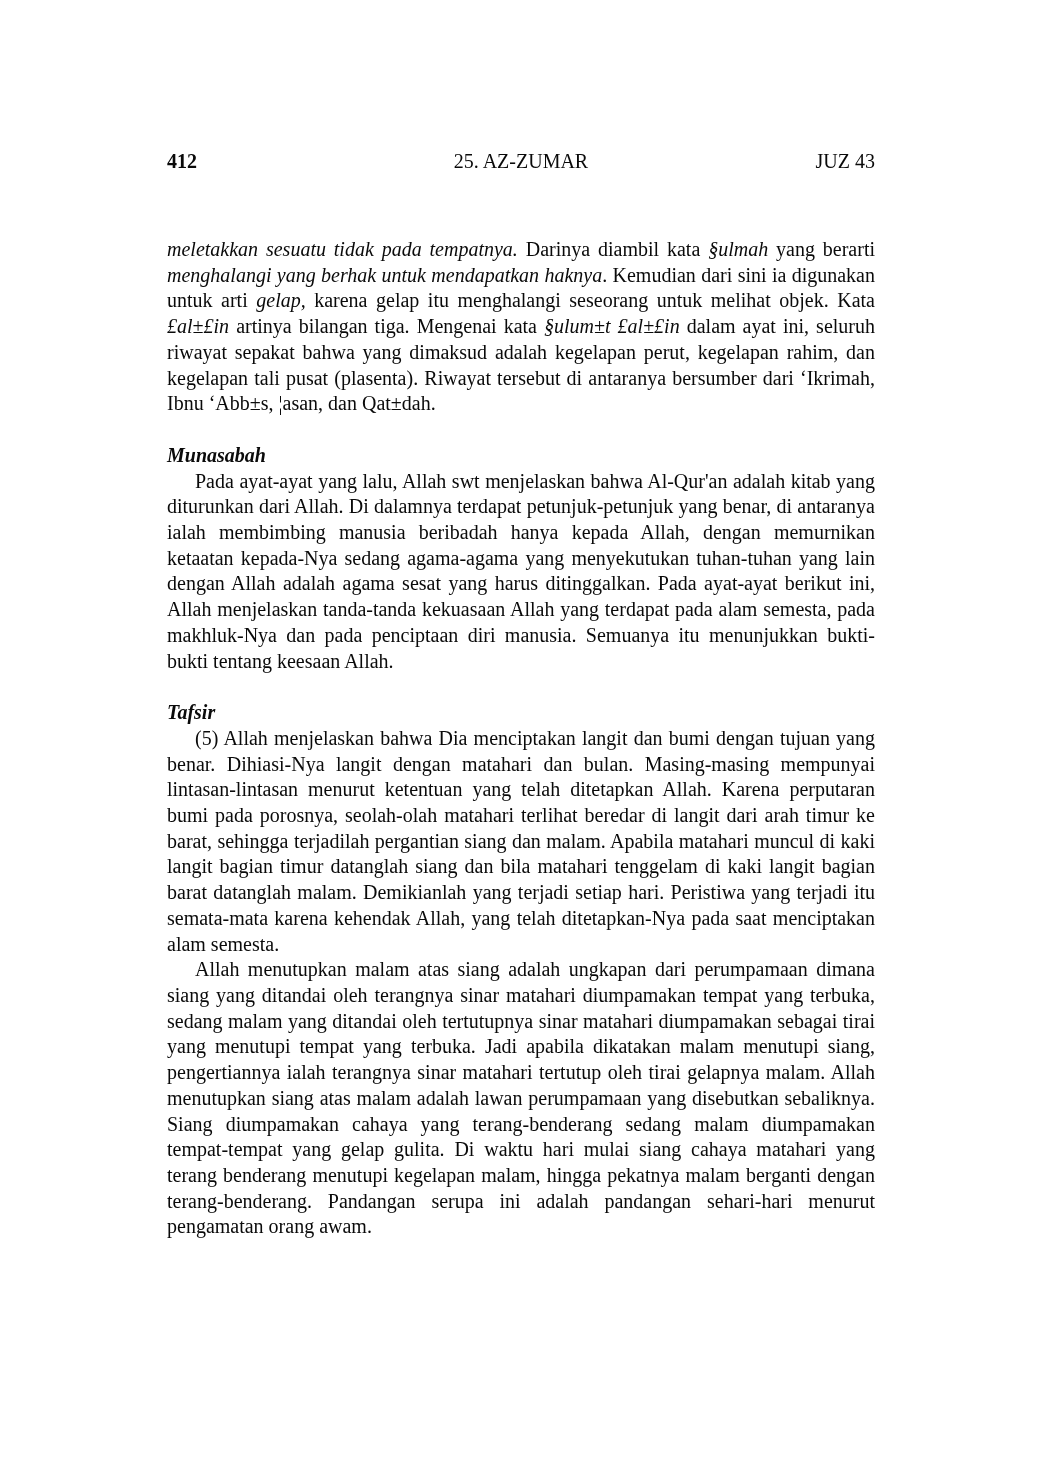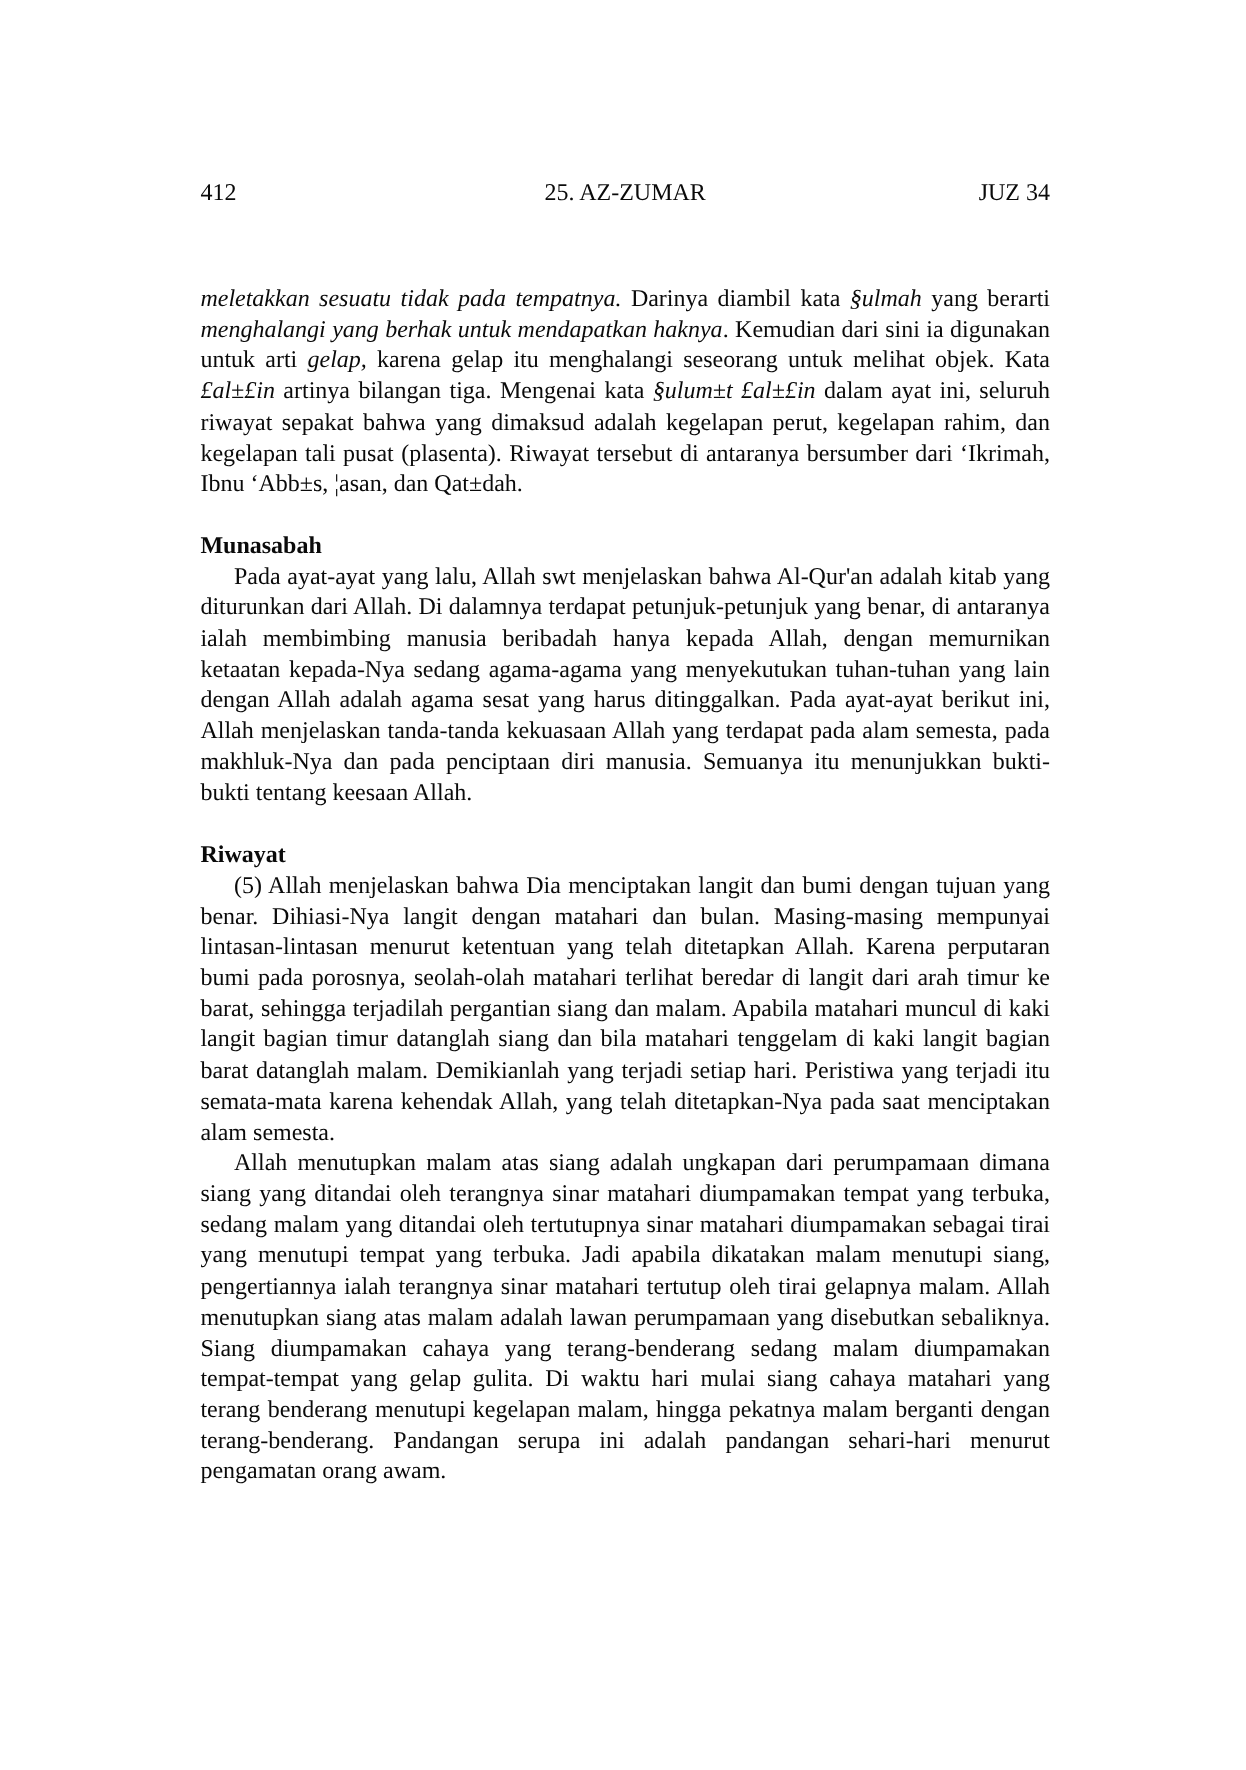--- a/index.html
+++ b/index.html
@@ -16,51 +16,52 @@
     width: 1038px;
     height: 1475px;
     padding: 149px 163px 60px 167px;
   }
   .page-header {
     position: relative;
     font-size: 20px;
     line-height: 24px;
     margin-bottom: 64px;
   }
-  .page-number { position: absolute; left: 0; top: 0; }
+  .page-number { position: absolute; left: 0; top: 0; font-weight: bold; }
   .surah-title { display: block; text-align: center; }
   .juz-label   { position: absolute; right: 0; top: 0; }
 
   .page-body {
     font-size: 20px;
     line-height: 25.7px;
     text-align: justify;
     margin-top: 20px;
   }
   .page-body p { margin: 0; }
   .page-body p.indent { text-indent: 28px; }
   .section-heading {
     font-size: 20px;
     line-height: 25.7px;
     font-weight: bold;
     text-align: left;
     margin: 26px 0 0 0;
+    font-style: italic;
   }
   em { font-style: italic; }
 </style>
 </head>
 <body>
 
 <div class="page">
   <header class="page-header">
     <span class="page-number">412</span>
     <span class="surah-title">25. AZ-ZUMAR</span>
-    <span class="juz-label">JUZ 34</span>
+    <span class="juz-label">JUZ 43</span>
   </header>
   <main class="page-body" id="content-root">
       <p><em>meletakkan sesuatu tidak pada tempatnya.</em><span> Darinya diambil kata </span><em>§ulmah</em><span> yang berarti </span><em>menghalangi yang berhak untuk mendapatkan haknya</em><span>. Kemudian dari sini ia digunakan untuk arti </span><em>gelap,</em><span> karena gelap itu menghalangi seseorang untuk melihat objek. Kata </span><em>£al±£in</em><span> artinya bilangan tiga. Mengenai kata </span><em>§ulum±t £al±£in</em><span> dalam ayat ini, seluruh riwayat sepakat bahwa yang dimaksud adalah kegelapan perut, kegelapan rahim, dan kegelapan tali pusat (plasenta). Riwayat tersebut di antaranya bersumber dari ‘Ikrimah, Ibnu ‘Abb±s, ¦asan, dan Qat±dah.</span></p>
       <h2 class="section-heading">Munasabah</h2>
       <p class="indent"><span>Pada ayat-ayat yang lalu, Allah swt menjelaskan bahwa Al-Qur'an adalah kitab yang diturunkan dari Allah. Di dalamnya terdapat petunjuk-petunjuk yang benar, di antaranya ialah membimbing manusia beribadah hanya kepada Allah, dengan memurnikan ketaatan kepada-Nya sedang agama-agama yang menyekutukan tuhan-tuhan yang lain dengan Allah adalah agama sesat yang harus ditinggalkan. Pada ayat-ayat berikut ini, Allah menjelaskan tanda-tanda kekuasaan Allah yang terdapat pada alam semesta, pada makhluk-Nya dan pada penciptaan diri manusia. Semuanya itu menunjukkan bukti-bukti tentang keesaan Allah.</span></p>
-      <h2 class="section-heading">Riwayat</h2>
+      <h2 class="section-heading">Tafsir</h2>
       <p class="indent"><span>(5) Allah menjelaskan bahwa Dia menciptakan langit dan bumi dengan tujuan yang benar. Dihiasi-Nya langit dengan matahari dan bulan. Masing-masing mempunyai lintasan-lintasan menurut ketentuan yang telah ditetapkan Allah. Karena perputaran bumi pada porosnya, seolah-olah matahari terlihat beredar di langit dari arah timur ke barat, sehingga terjadilah pergantian siang dan malam. Apabila matahari muncul di kaki langit bagian timur datanglah siang dan bila matahari tenggelam di kaki langit bagian barat datanglah malam. Demikianlah yang terjadi setiap hari. Peristiwa yang terjadi itu semata-mata karena kehendak Allah, yang telah ditetapkan-Nya pada saat menciptakan alam semesta.</span></p>
       <p class="indent"><span>Allah menutupkan malam atas siang adalah ungkapan dari perumpamaan dimana siang yang ditandai oleh terangnya sinar matahari diumpamakan tempat yang terbuka, sedang malam yang ditandai oleh tertutupnya sinar matahari diumpamakan sebagai tirai yang menutupi tempat yang terbuka. Jadi apabila dikatakan malam menutupi siang, pengertiannya ialah terangnya sinar matahari tertutup oleh tirai gelapnya malam. Allah menutupkan siang atas malam adalah lawan perumpamaan yang disebutkan sebaliknya. Siang diumpamakan cahaya yang terang-benderang sedang malam diumpamakan tempat-tempat yang gelap gulita. Di waktu hari mulai siang cahaya matahari yang terang benderang menutupi kegelapan malam, hingga pekatnya malam berganti dengan terang-benderang. Pandangan serupa ini adalah pandangan sehari-hari menurut pengamatan orang awam.</span></p>
     </main>
 </div>
 
 </body></html>

